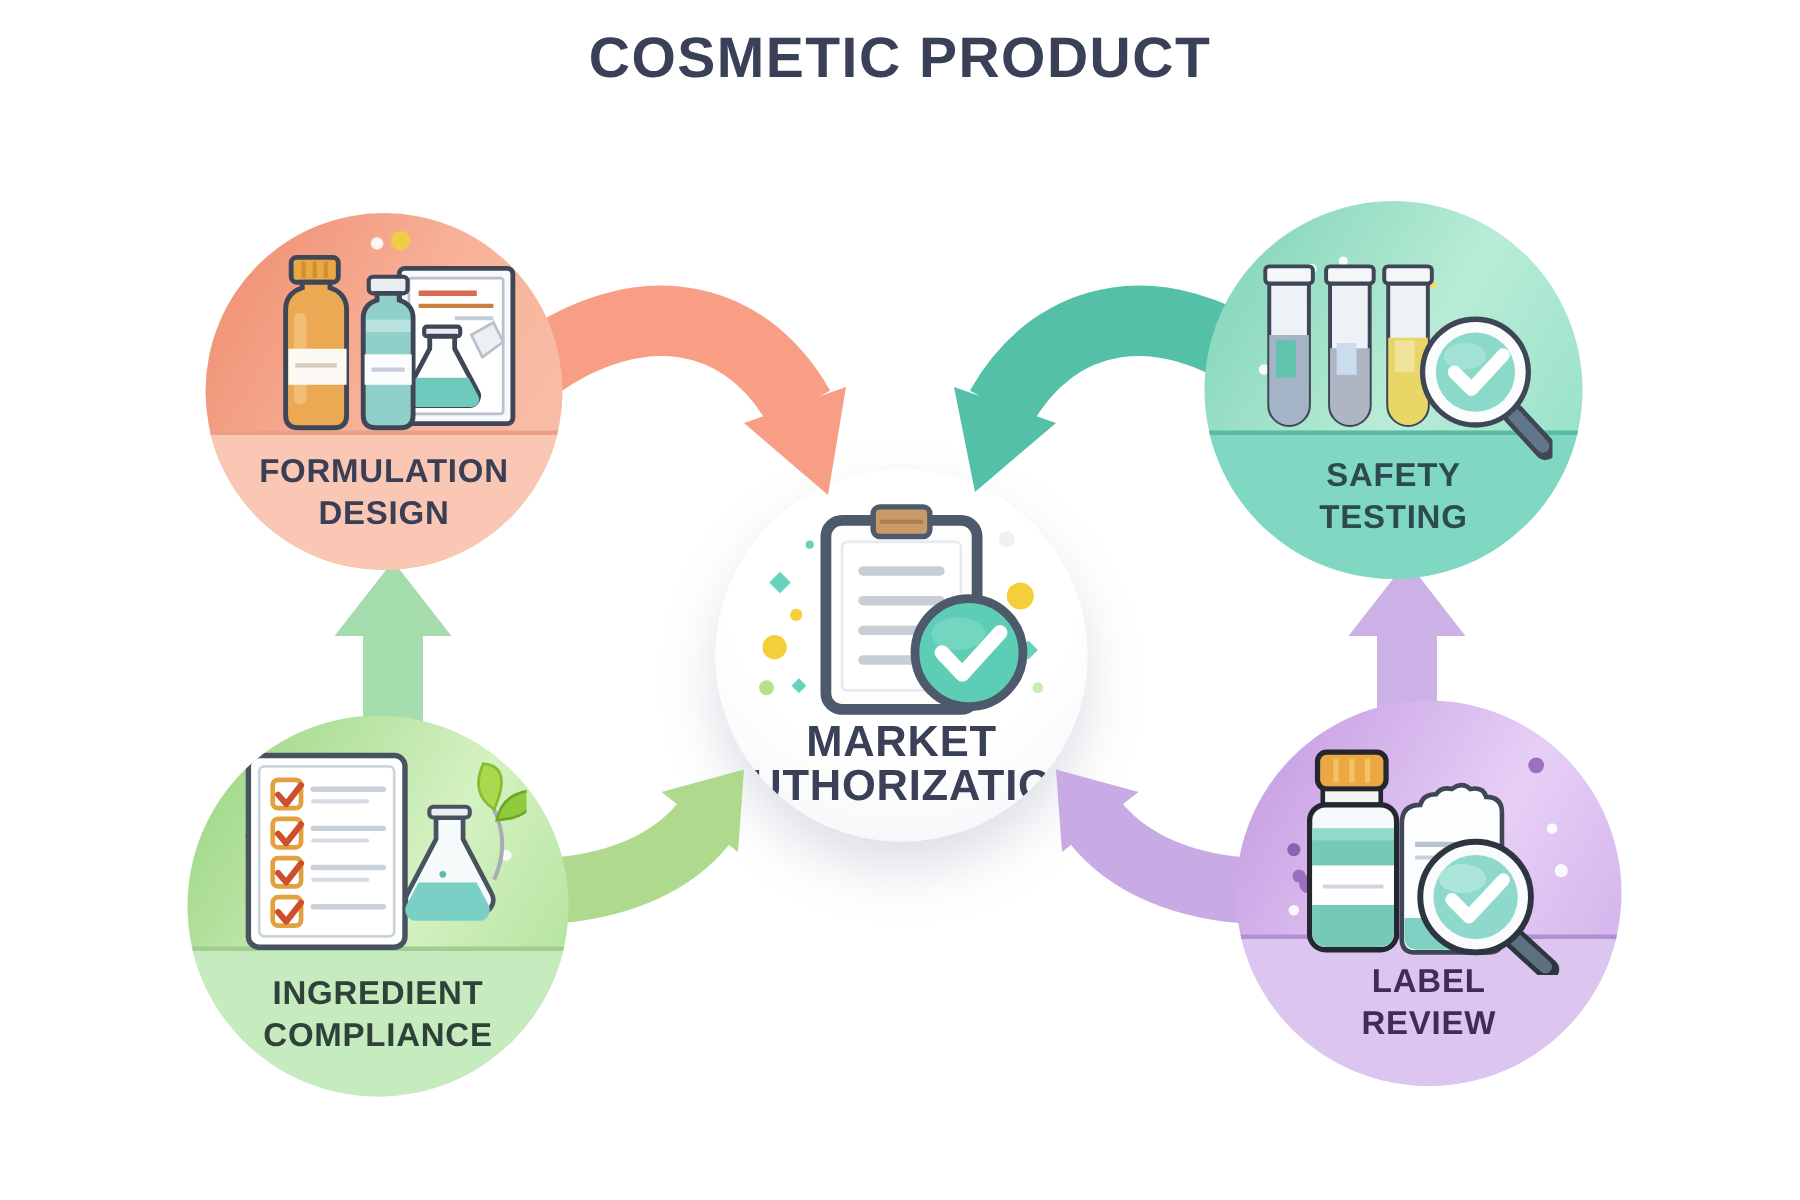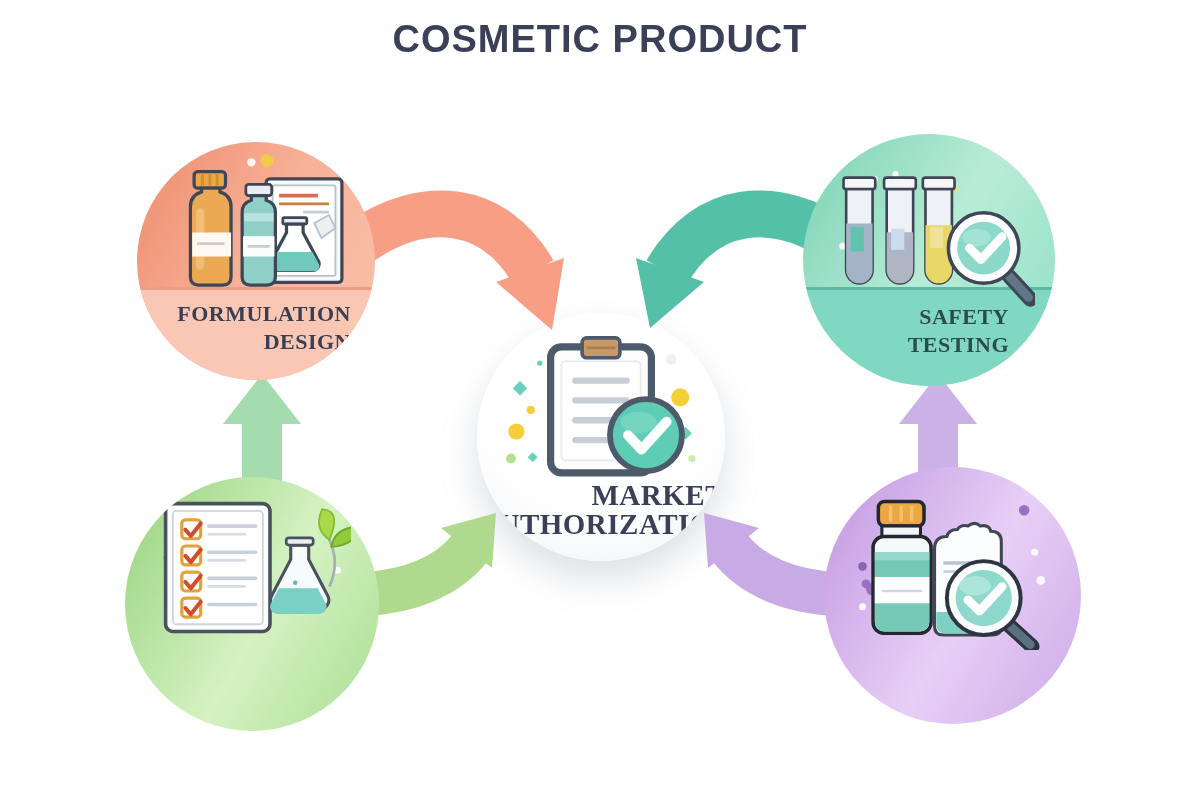--- a/index.html
+++ b/index.html
@@ -19,21 +19,21 @@
   .node .art{
     position:absolute;top:0;left:0;width:100%;height:62%;
     display:flex;align-items:flex-end;justify-content:center;z-index:2;
   }
   .node .band{
     position:absolute;bottom:0;left:0;width:100%;height:38%;
     display:flex;align-items:center;justify-content:center;z-index:1;
   }
   .node .label{
     font-weight:700;font-size:22px;line-height:28px;letter-spacing:.5px;
-    text-align:right;margin:0 auto;padding-bottom:14px;font-family:Liberation Serif, serif;
+    text-align:center;margin:0 auto;padding-bottom:14px;
   }
   
   .node.formulation{left:137px;top:142px;width:238px;height:238px;
     background:linear-gradient(120deg,#ee8b6d 0%,#f7b198 48%,#f9c2ac 100%);}
   .node.formulation .band{background:#f9c7b4;border-top:3px solid rgba(214,110,85,.45);}
   .node.formulation .label{color:#3a3f55;width:190px;}
   
   .node.safety{left:803px;top:134px;width:252px;height:252px;
     background:linear-gradient(120deg,#7bd2b5 0%,#b9ecd6 52%,#8edec7 100%);}
   .node.safety .band{background:#80d8c2;border-top:3px solid rgba(52,158,134,.5);}
@@ -243,20 +243,23 @@
         <path d="M196 98 q12 -26 0 -52" fill="none" stroke="#a6adb6" stroke-width="3"></path>
         <path d="M196 46 q-18 -12 -8 -34 q22 2 8 34 z" fill="#abd94d" stroke="#84bd2f" stroke-width="2"></path>
         <path d="M198 54 q4 -20 26 -22 q4 20 -26 22 z" fill="#8fcb3b" stroke="#6ea82a" stroke-width="2"></path>
 
         <path d="M153 52 h20 v16 l21 40 a10 10 0 0 1 -9 15 h-44 a10 10 0 0 1 -9 -15 l21 -40 z" fill="#f5fafa" stroke="#49525f" stroke-width="3.5"></path>
         <path d="M140 100 l-9 17 a8 8 0 0 0 7.5 11.5 h46 a8 8 0 0 0 7.5 -11.5 l-9 -17 z" fill="#7ad0c4"></path>
         <circle cx="158" cy="94" r="2.5" fill="#5fb8ab"></circle>
         <rect x="148" y="44" width="30" height="8" rx="3" fill="#eaeef3" stroke="#49525f" stroke-width="3"></rect>
       </svg>
     </div>
+    <div class="band">
+      <div class="label">INGREDIENT COMPLIANCE</div>
+    </div>
   </div>
 
   <div class="node labelreview">
     <div class="art">
       <svg width="202" height="154" viewBox="0 0 230 175">
         <circle cx="12" cy="80" r="5" fill="#8a63b5"></circle>
         <circle cx="16" cy="100" r="5" fill="#9c6fc0"></circle>
         <circle cx="23" cy="106" r="7" fill="#9c6fc0"></circle>
         <circle cx="12" cy="126" r="4" fill="#ffffff" opacity="0.9"></circle>
         <circle cx="208" cy="64" r="4" fill="#ffffff" opacity="0.9"></circle>
@@ -280,15 +283,18 @@
         <line x1="34" y1="108" x2="80" y2="108" stroke="#cfd6dd" stroke-width="3"></line>
 
         <line x1="180" y1="148" x2="205" y2="171" stroke="#2c3540" stroke-width="17" stroke-linecap="round"></line>
         <line x1="180" y1="148" x2="203" y2="169" stroke="#5d7081" stroke-width="10" stroke-linecap="round"></line>
         <circle cx="150" cy="116" r="42" fill="#f9fbfd" stroke="#2c3540" stroke-width="4.5"></circle>
         <circle cx="150" cy="116" r="32" fill="#8ed9cb"></circle>
         <ellipse cx="140" cy="102" rx="18" ry="11" fill="#b2e6dc" opacity="0.85"></ellipse>
         <path d="M132 118 l13 13 l26 -28" fill="none" stroke="#ffffff" stroke-width="10" stroke-linecap="round" stroke-linejoin="round"></path>
       </svg>
     </div>
+    <div class="band">
+      <div class="label">LABEL REVIEW</div>
+    </div>
   </div>
 
 </div>
 
 </body></html>

